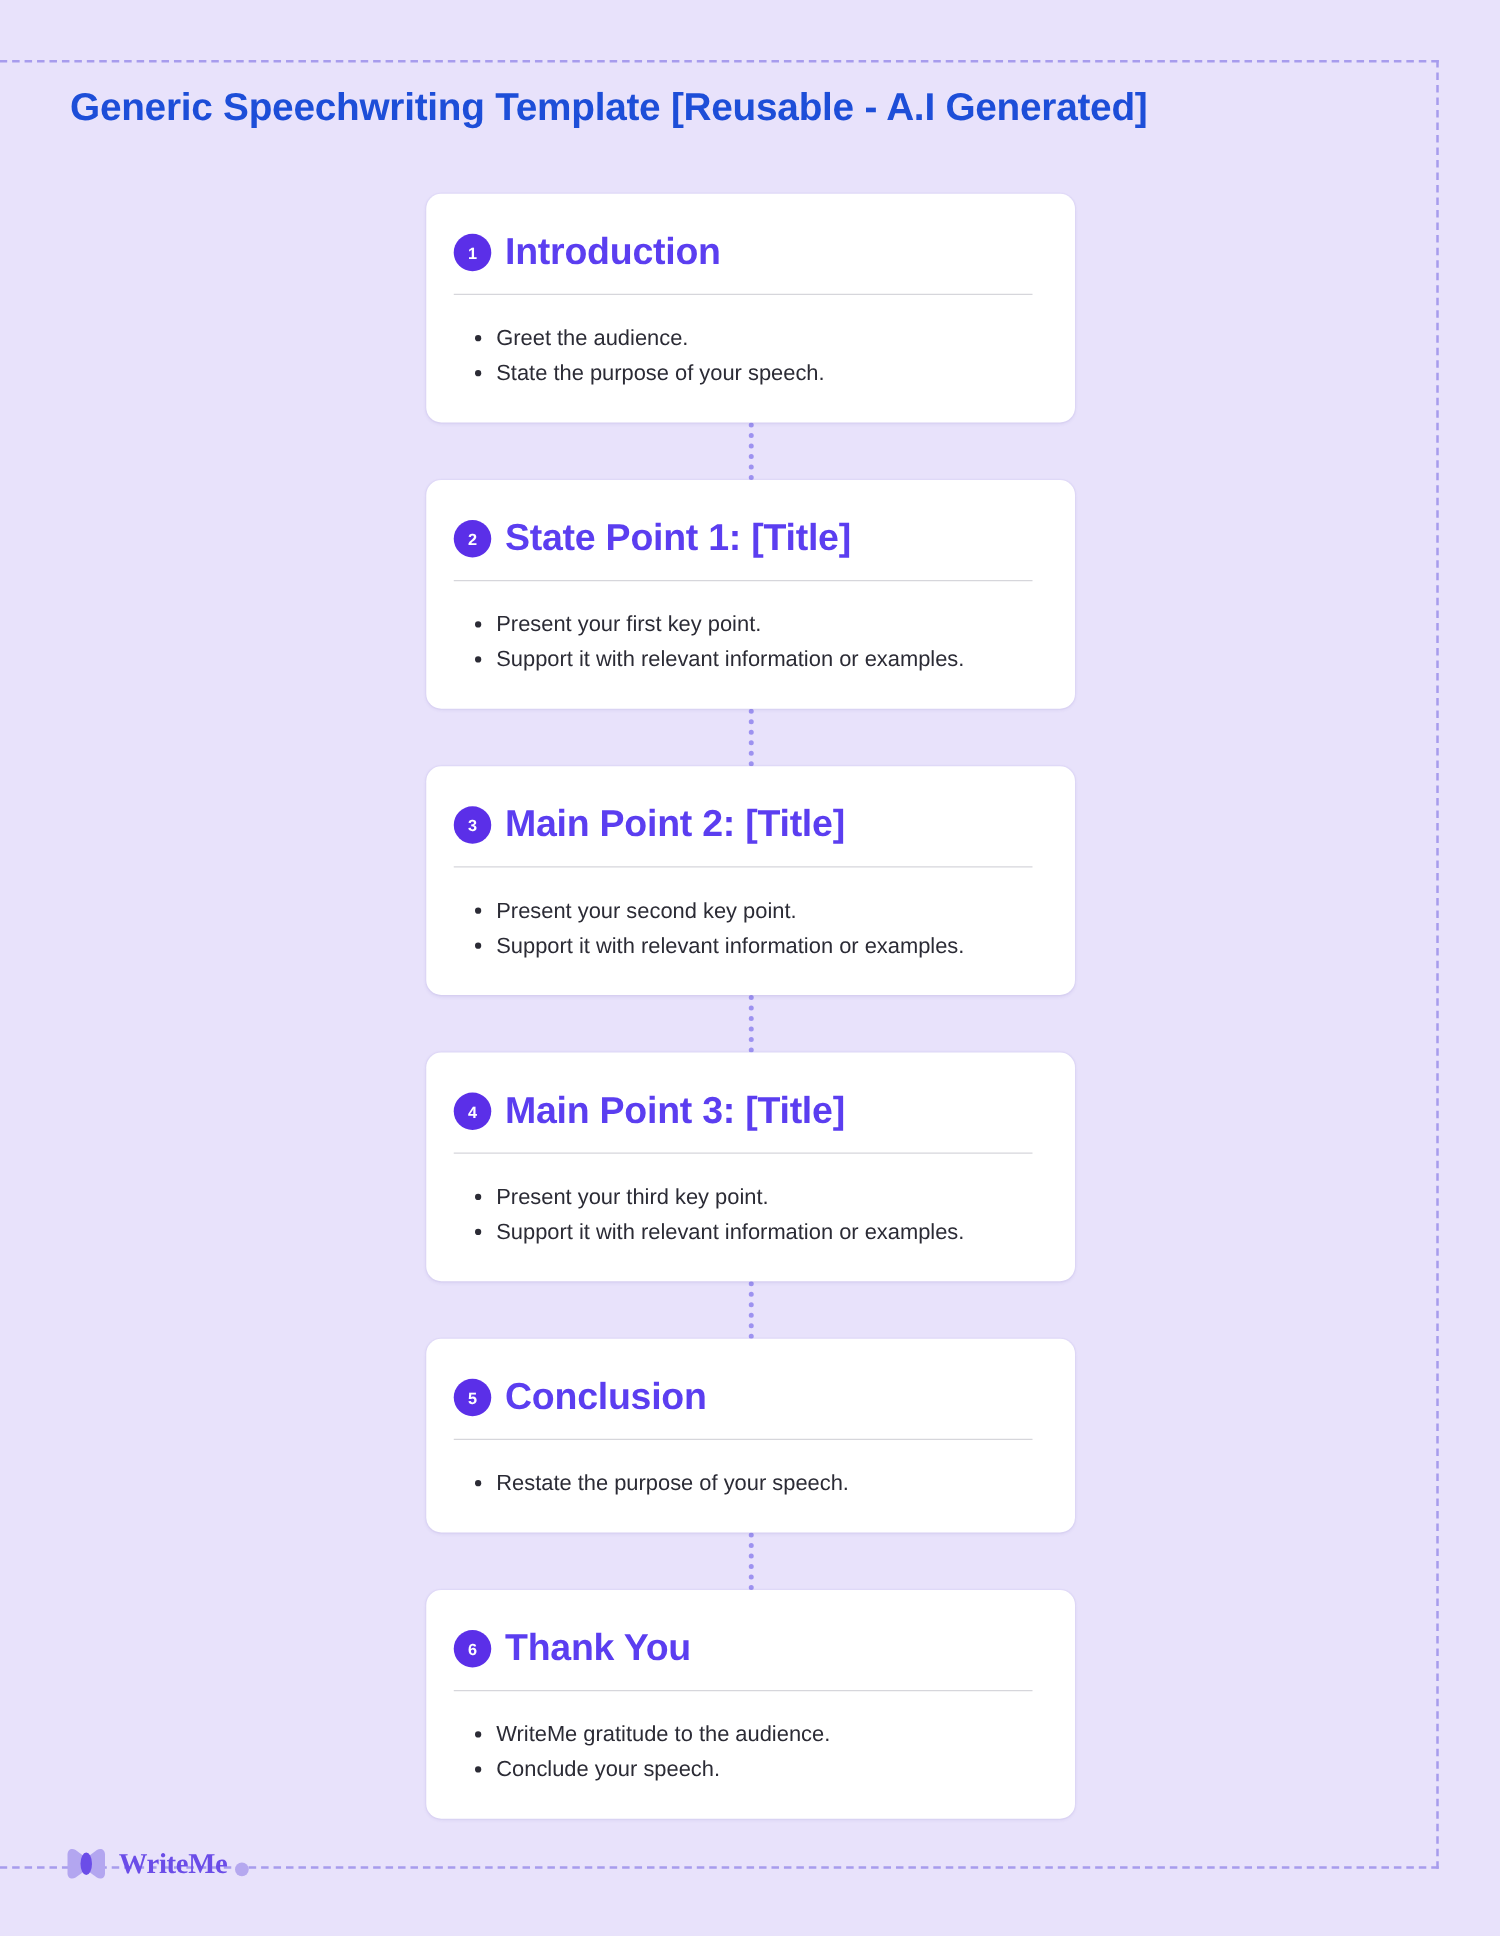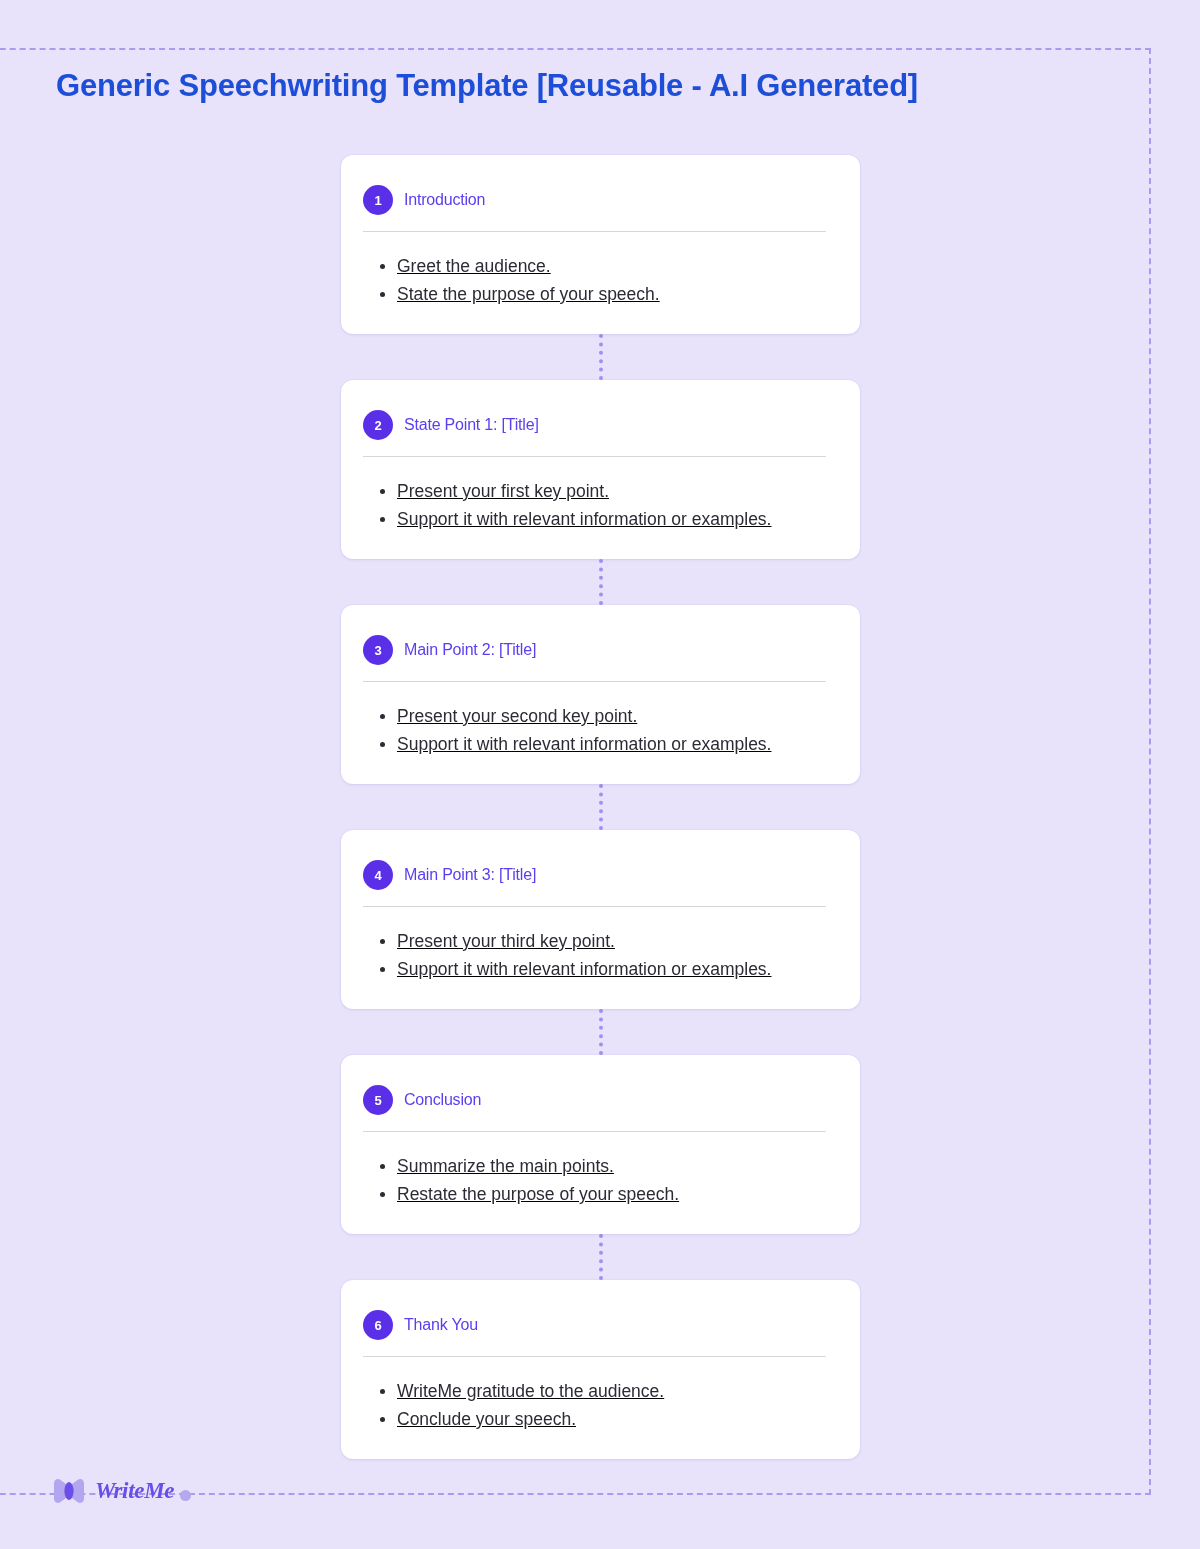--- a/index.html
+++ b/index.html
@@ -69,36 +69,35 @@
     color: #ffffff;
     font-size: 13px;
     font-weight: bold;
     display: flex;
     align-items: center;
     justify-content: center;
     line-height: 1;
   }
 
   .card-title {
-    font-size: 16px;
-    font-weight: normal;
+    font-size: 30px;
+    font-weight: bold;
     color: #5b3ef0;
     letter-spacing: -0.2px;
   }
 
   .divider {
     height: 1px;
     background: #d6d6db;
     margin: 0 6px 0 0;
   }
 
   .bullets {
     list-style: none;
     padding-top: 20px;
-    text-decoration: underline;
   }
 
   .bullets li {
     position: relative;
     padding-left: 34px;
     font-size: 17.5px;
     line-height: 28px;
     color: #2b2b35;
   }
 
@@ -137,21 +136,20 @@
   }
 
   #logo-mark { display: block; }
 
   #logo-wordmark {
     font-family: "Liberation Serif", serif;
     font-size: 23px;
     font-weight: bold;
     color: #6b4de8;
     letter-spacing: -0.3px;
-    font-style: italic;
   }
 
   #logo-dot {
     width: 11px;
     height: 11px;
     border-radius: 50%;
     background: #b5a8ef;
     margin-left: -3px;
     margin-top: 8px;
   }
@@ -220,21 +218,20 @@
     <div class="connector">
       <i></i>
     </div>
     <div class="card">
       <div class="card-head">
         <span class="badge">5</span>
         <span class="card-title">Conclusion</span>
       </div>
       <div class="divider"></div>
       <ul class="bullets">
-        <li>Summarize the main points.</li>
         <li>Restate the purpose of your speech.</li>
       </ul>
     </div>
     <div class="connector">
       <i></i>
     </div>
     <div class="card">
       <div class="card-head">
         <span class="badge">6</span>
         <span class="card-title">Thank You</span>

